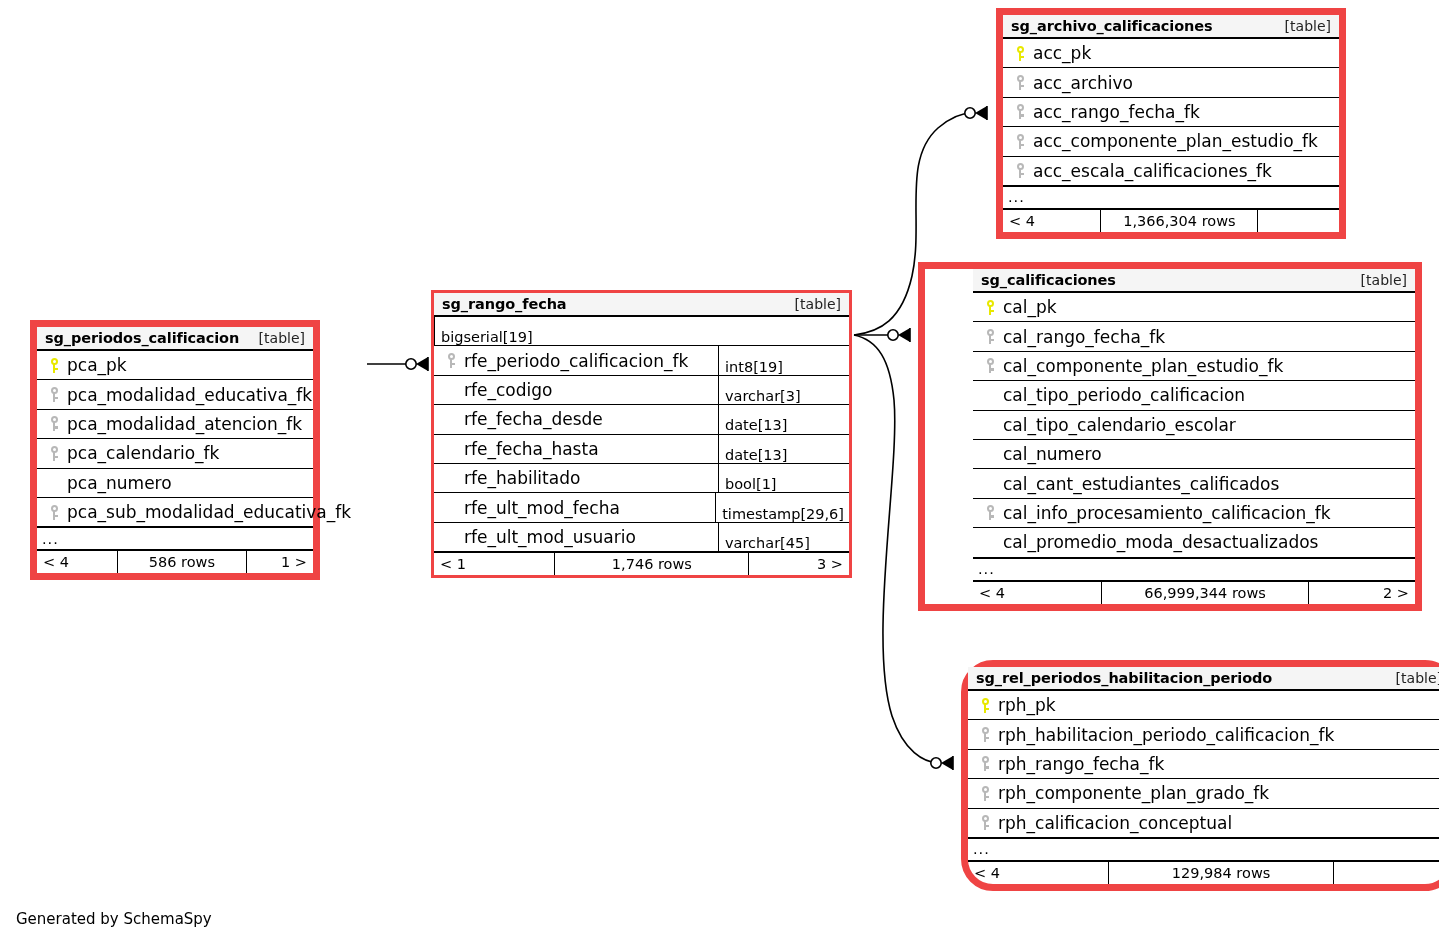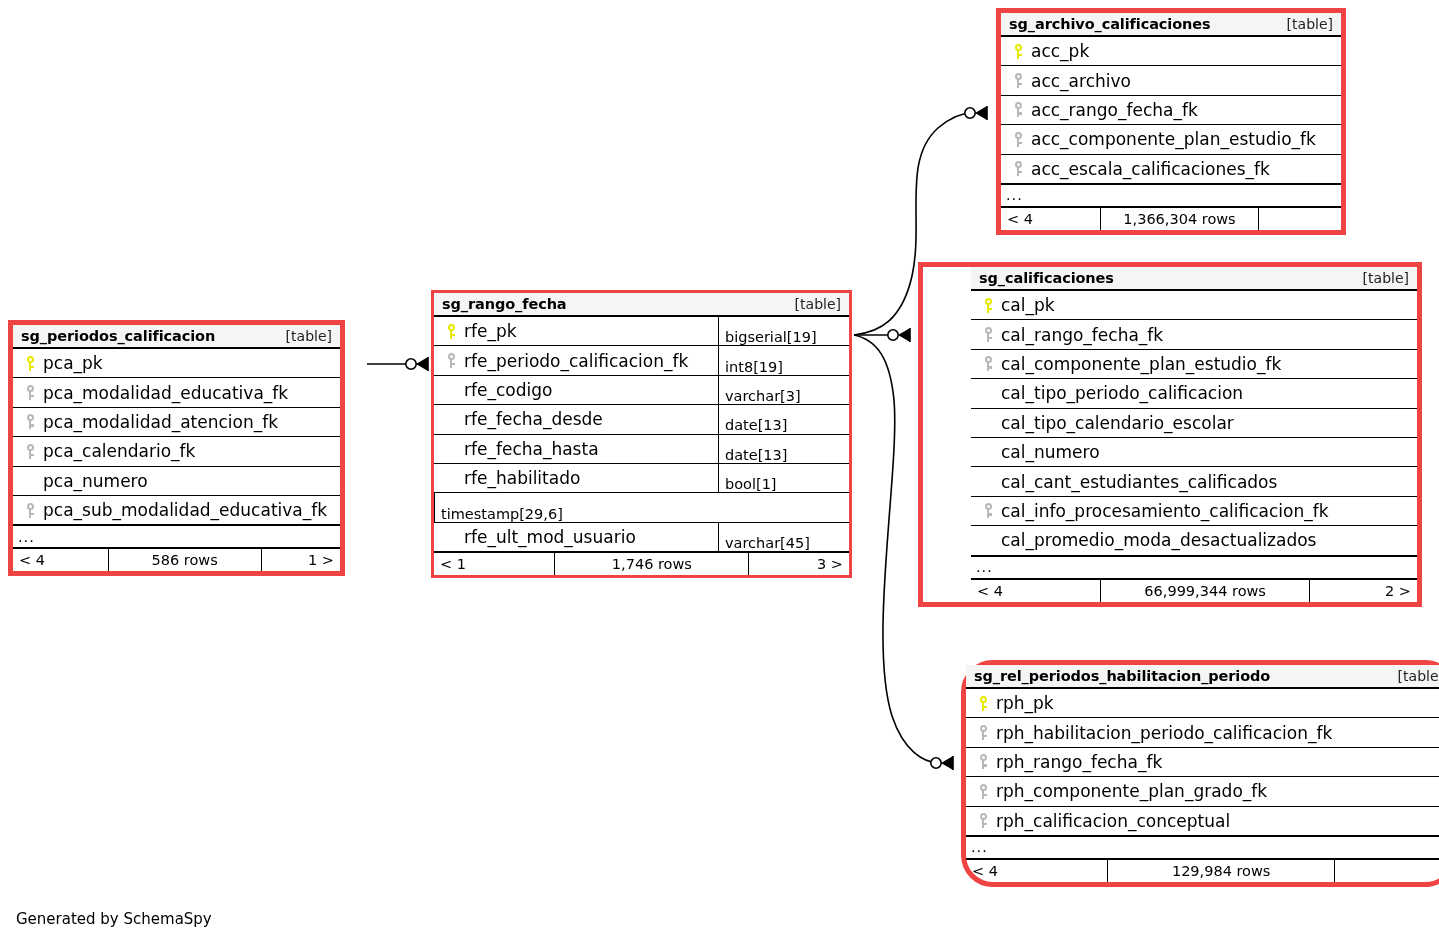--- a/index.html
+++ b/index.html
@@ -27,21 +27,21 @@
     left: 0; top: 0;
     width: 1439px;
     height: 940px;
     pointer-events: none;
     z-index: 1;
   }
   
   .tbl {
     position: absolute;
     background: #ffffff;
-    border: 5px solid #ef4444;
+    border: 7px solid #ef4444;
     box-sizing: border-box;
     z-index: 2;
   }
   .tbl.focus {
     border-width: 3px;
   }
   .tbl-head {
     display: flex;
     align-items: center;
     justify-content: space-between;
@@ -373,30 +373,20 @@
         <div class="foot-cell foot-mid">66,999,344 rows</div>
         <div class="foot-cell foot-right">2 &gt;</div>
       </div>
     </div>
     <div class="tbl focus" style="left: 431px; top: 290px; width: 421px;">
       <div class="tbl-head">
         <span class="tbl-name">sg_rango_fecha</span>
         <span class="tbl-tag">[table]</span>
       </div>
       <div class="col-row">
-        <div class="col-main">
-          <span class="keyslot">
-            <span class="key pk">
-              <span class="head"></span>
-              <span class="stem"></span>
-              <span class="tooth"></span>
-            </span>
-          </span>
-          <span class="col-label">rfe_pk</span>
-        </div>
         <div class="col-type" style="flex-basis: 131px;">bigserial[19]</div>
       </div>
       <div class="col-row">
         <div class="col-main">
           <span class="keyslot">
             <span class="key fk">
               <span class="head"></span>
               <span class="stem"></span>
               <span class="tooth"></span>
             </span>
@@ -427,36 +417,40 @@
         <div class="col-type" style="flex-basis: 131px;">date[13]</div>
       </div>
       <div class="col-row">
         <div class="col-main">
           <span class="keyslot"></span>
           <span class="col-label">rfe_habilitado</span>
         </div>
         <div class="col-type" style="flex-basis: 131px;">bool[1]</div>
       </div>
       <div class="col-row">
+        <div class="col-main">
+          <span class="keyslot"></span>
+          <span class="col-label">rfe_ult_mod_fecha</span>
+        </div>
         <div class="col-type" style="flex-basis: 131px;">timestamp[29,6]</div>
       </div>
       <div class="col-row">
         <div class="col-main">
           <span class="keyslot"></span>
           <span class="col-label">rfe_ult_mod_usuario</span>
         </div>
         <div class="col-type" style="flex-basis: 131px;">varchar[45]</div>
       </div>
       <div class="foot-row">
         <div class="foot-cell foot-left">&lt; 1</div>
         <div class="foot-cell foot-mid">1,746 rows</div>
         <div class="foot-cell foot-right">3 &gt;</div>
       </div>
     </div>
-    <div class="tbl" style="left: 8px; top: 320px; width: 337px;">
+    <div class="tbl" style="left: 30px; top: 320px; width: 290px;">
       <div class="tbl-head">
         <span class="tbl-name">sg_periodos_calificacion</span>
         <span class="tbl-tag">[table]</span>
       </div>
       <div class="col-row">
         <div class="col-main">
           <span class="keyslot">
             <span class="key pk">
               <span class="head"></span>
               <span class="stem"></span>

